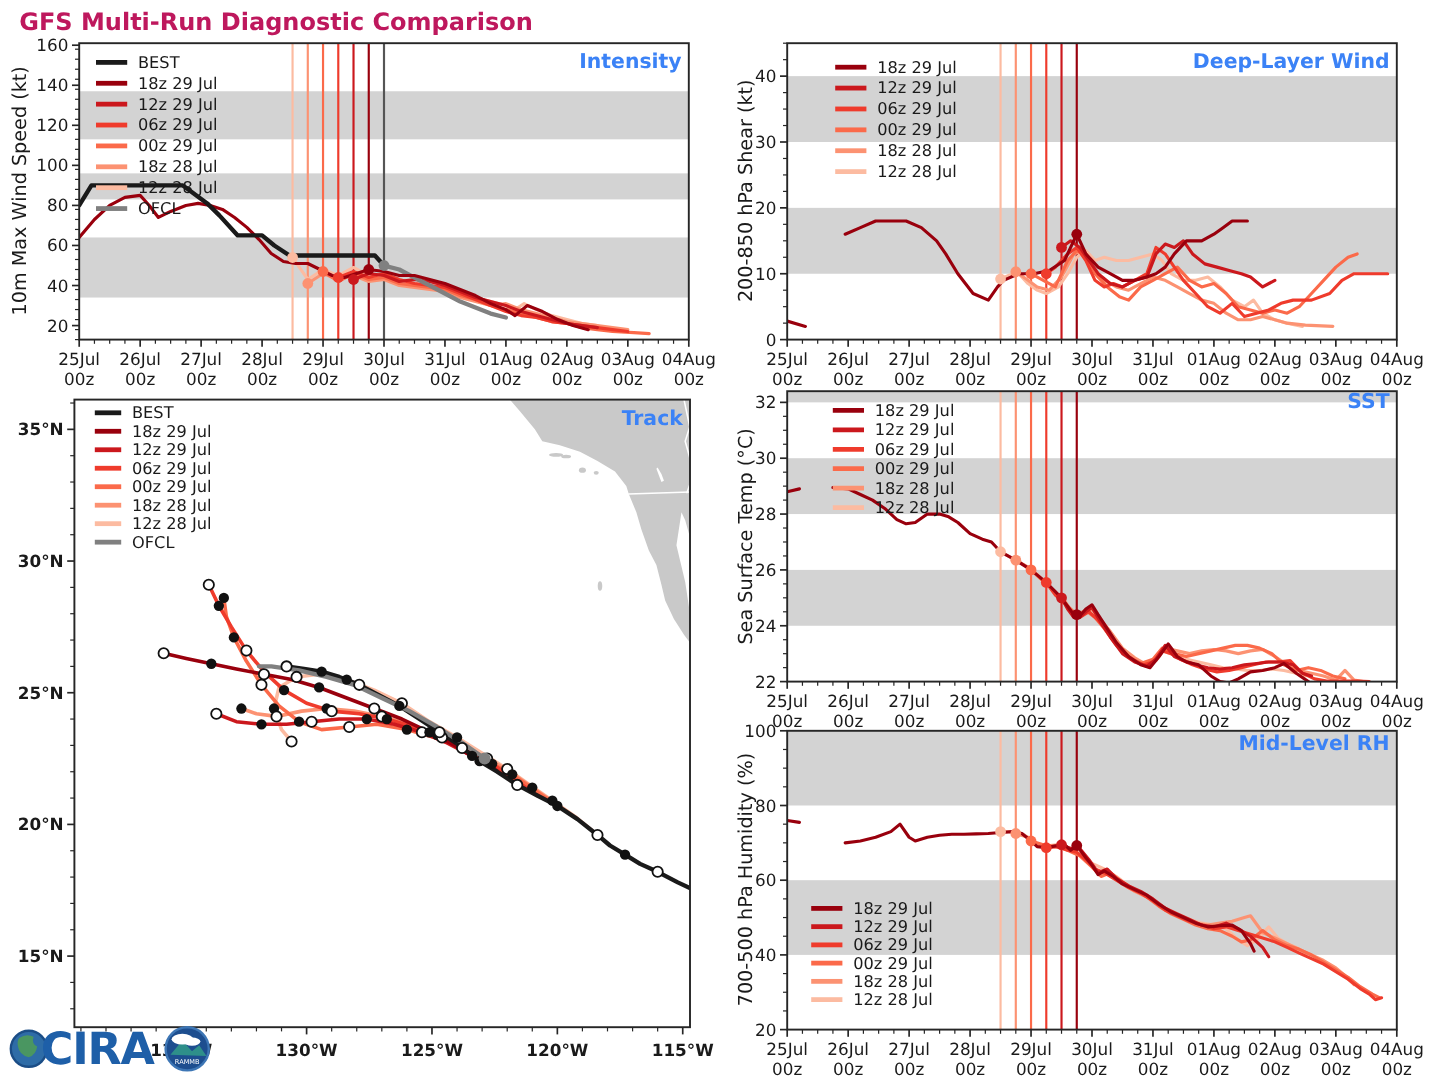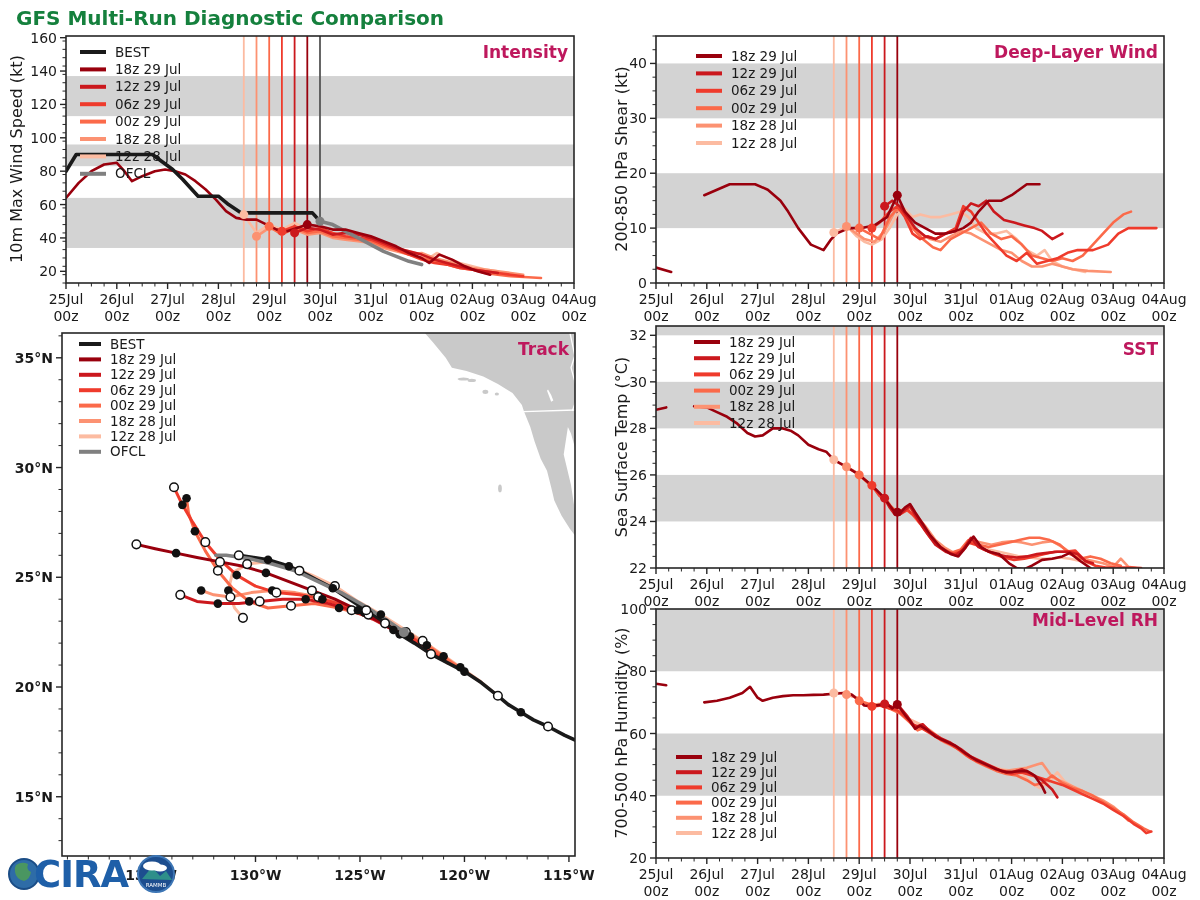--- a/index.html
+++ b/index.html
@@ -1,21 +1,21 @@
 <!DOCTYPE html>
 <html><head>
 <meta charset="utf-8">
 <style>
   html,body{margin:0;padding:0;background:#fff;}
   #stage{position:relative;width:1200px;height:900px;background:#fff;overflow:hidden;
          font-family:"DejaVu Sans","Liberation Sans",sans-serif;color:#1a1a1a;}
-  .hdr{position:absolute;top:6px;font-size:20px;font-weight:bold;color:#15803d;white-space:nowrap;}
+  .hdr{position:absolute;top:6px;font-size:20px;font-weight:bold;color:#be185d;white-space:nowrap;}
   #hdr-left{left:16px;}
   #hdr-right{right:16px;}
-  .ptitle{position:absolute;font-size:17px;font-weight:bold;color:#be185d;white-space:nowrap;}
+  .ptitle{position:absolute;font-size:17px;font-weight:bold;color:#3b82f6;white-space:nowrap;}
   .ylab{position:absolute;font-size:16px;color:#1a1a1a;white-space:nowrap;
         transform:translate(-50%,-50%) rotate(-90deg);}
   svg{position:absolute;left:0;top:0;overflow:visible;}
   #logo{position:absolute;left:4px;top:843px;width:190px;height:56px;}
   .cira-word{font-weight:bold;letter-spacing:-1px;}
 </style>
 </head>
 <body>
 
 <div id="stage">
@@ -709,21 +709,21 @@
         <text x="110" y="425.5" fill="#1a1a1a" font-size="13.5" text-anchor="start" font-family="DejaVu Sans, Liberation Sans, sans-serif">18z 28 Jul</text>
         <line x1="79" y1="436.4" x2="101" y2="436.4" stroke="#fcbba1" stroke-width="4"></line>
         <text x="110" y="440.9" fill="#1a1a1a" font-size="13.5" text-anchor="start" font-family="DejaVu Sans, Liberation Sans, sans-serif">12z 28 Jul</text>
         <line x1="79" y1="451.8" x2="101" y2="451.8" stroke="#808080" stroke-width="4"></line>
         <text x="110" y="456.3" fill="#1a1a1a" font-size="13.5" text-anchor="start" font-family="DejaVu Sans, Liberation Sans, sans-serif">OFCL</text>
       </g>
     </svg>
 
   <div class="ptitle" style="top:42px;right:632px;">Intensity</div>
   <div class="ptitle" style="top:42px;right:42px;">Deep-Layer Wind</div>
-  <div class="ptitle" style="top:339px;right:42px;">SST</div>
+  <div class="ptitle" style="top:325px;right:42px;">SST</div>
   <div class="ptitle" style="top:610px;right:42px;">Mid-Level RH</div>
   <div class="ptitle" style="top:339px;right:631px;text-align:center;">Track</div>
 
   <div class="ylab" style="left:16px;top:159px;">10m Max Wind Speed (kt)</div>
   <div class="ylab" style="left:621px;top:159px;">200-850 hPa Shear (kt)</div>
   <div class="ylab" style="left:621px;top:447px;">Sea Surface Temp (°C)</div>
   <div class="ylab" style="left:621px;top:733px;">700-500 hPa Humidity (%)</div>
 
   <svg id="logo" viewBox="0 0 190 56">
     <circle cx="20" cy="31" r="15" fill="#2e6ca7"></circle>

